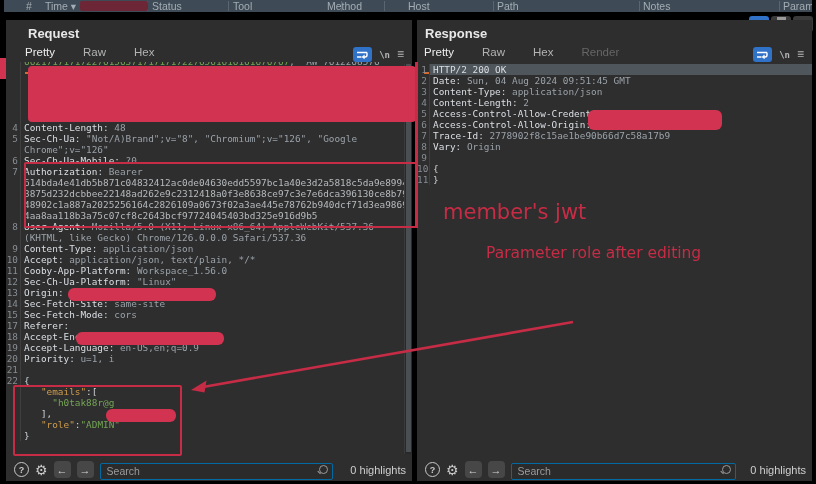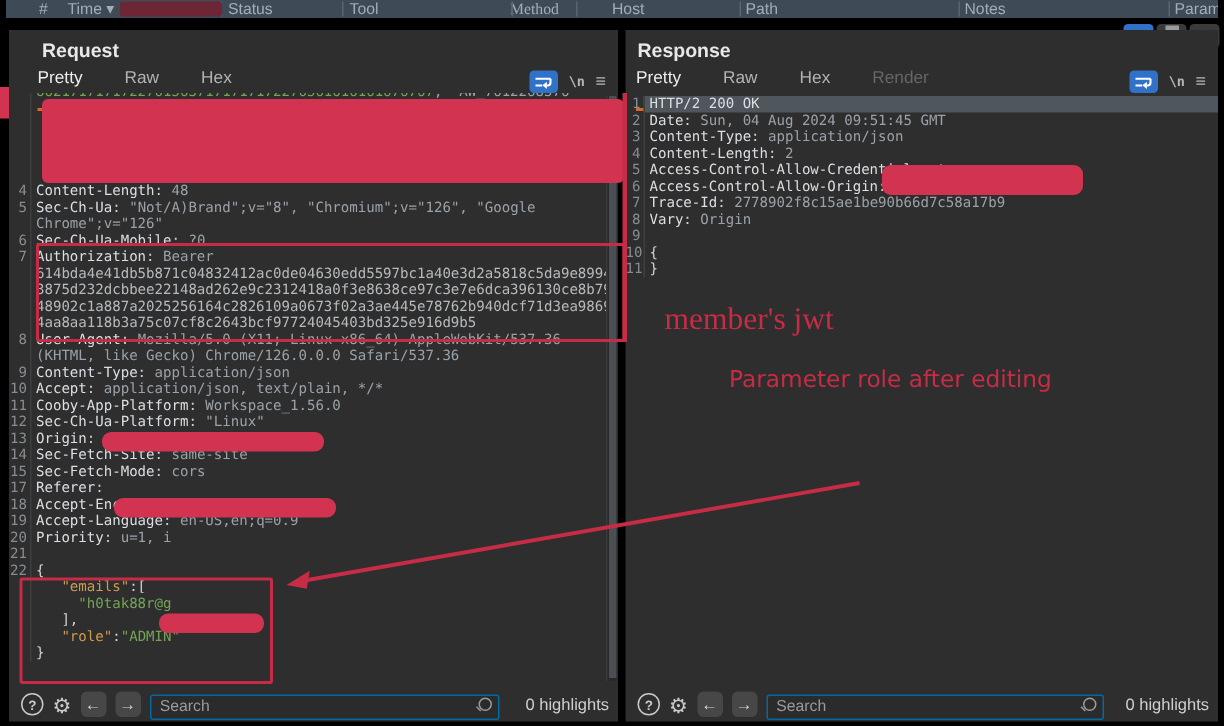--- a/index.html
+++ b/index.html
@@ -82,21 +82,21 @@
 </head>
 <body>
 
 <div class="page">
 
   <div class="hist-header" id="histHeader">
       <span class="col" style="left: 22px;">#</span>
       <span class="col" style="left: 41px; text-align: center;">Time ▾</span>
       <span class="col" style="left: 148px;">Status</span>
       <span class="col" style="left: 229px;">Tool</span>
-      <span class="col" style="left: 336px; font-family: Liberation Serif, serif;">Method</span>
+      <span class="col" style="left: 323px;">Method</span>
       <span class="col" style="left: 404px;">Host</span>
       <span class="col" style="left: 493px;">Path</span>
       <span class="col" style="left: 639px;">Notes</span>
       <span class="col" style="left: 779px;">Param C</span>
       <span class="sep" style="left: 143px;"></span>
       <span class="sep" style="left: 224px;"></span>
       <span class="sep" style="left: 337px;"></span>
       <span class="sep" style="left: 380px;"></span>
       <span class="sep" style="left: 489px;"></span>
       <span class="sep" style="left: 635px;"></span>
@@ -242,21 +242,21 @@
       <div class="redact" style="left: 80px; top: 1px; width: 68px; height: 10px; border-radius: 2px; background: rgb(109, 38, 53);"></div>
       <div class="redact" style="left: 28px; top: 66px; width: 388px; height: 56px; border-radius: 4px; background: rgb(210, 51, 80);"></div>
       <div class="redact" style="left: 68px; top: 288px; width: 148px; height: 13px; border-radius: 6px; background: rgb(210, 51, 80);"></div>
       <div class="redact" style="left: 76px; top: 332px; width: 148px; height: 13px; border-radius: 6px; background: rgb(210, 51, 80);"></div>
       <div class="redact" style="left: 106px; top: 409px; width: 70px; height: 13px; border-radius: 6px; background: rgb(210, 51, 80);"></div>
       <div class="redact" style="left: 588px; top: 110px; width: 134px; height: 20px; border-radius: 6px; background: rgb(210, 51, 80);"></div>
       <div class="redact" style="left: 0px; top: 58px; width: 6px; height: 21px; border-radius: 0px; background: rgb(210, 51, 80);"></div>
       <div class="outline" style="left: 24px; top: 162px; width: 393px; height: 66px; border-color: rgb(198, 44, 69);"></div>
       <div class="outline" style="left: 13px; top: 385px; width: 169px; height: 71px; border-color: rgb(198, 44, 69);"></div>
       <div class="redact" style="left: 414.5px; top: 62px; width: 3px; height: 166px; background: rgb(198, 44, 69);"></div>
-      <div class="ann-label" style="left: 443px; top: 200px; font-size: 21px; color: rgb(198, 44, 69); font-family: Liberation Serif, serif;">member's jwt</div>
+      <div class="ann-label" style="left: 443px; top: 200px; font-size: 21px; color: rgb(198, 44, 69);">member's jwt</div>
       <div class="ann-label" style="left: 486px; top: 244px; font-size: 15.5px; color: rgb(198, 44, 69);">Parameter role after editing</div>
     </div>
   <svg class="ann-svg" id="annSvg" width="816" height="484">
       <line x1="573" y1="322" x2="203" y2="387" stroke="#c62c45" stroke-width="2.6"></line>
       <polygon points="191,390 206.5,380.5 204.5,392.5" fill="#c62c45"></polygon>
     </svg>
 
 </div>
 
 </body></html>

